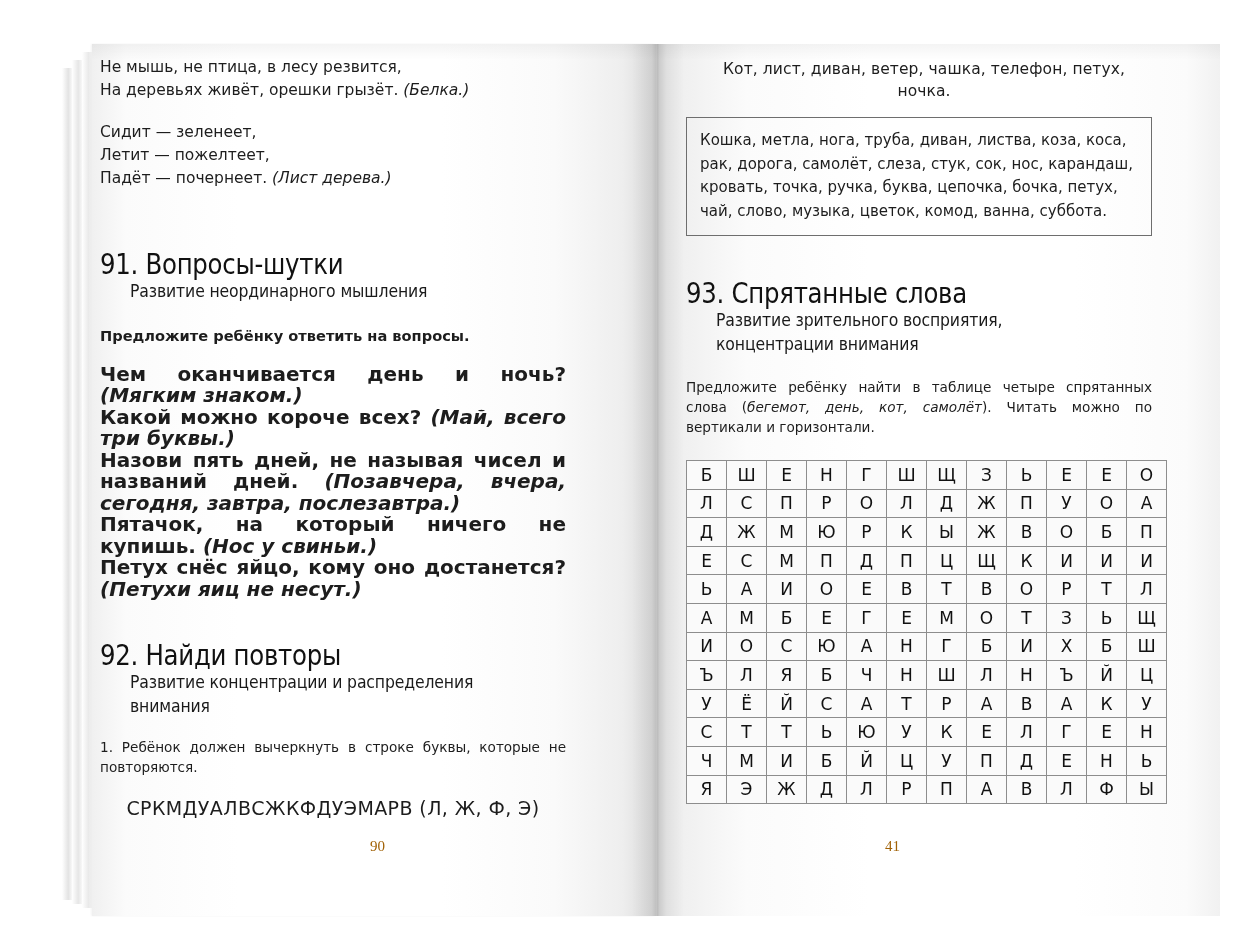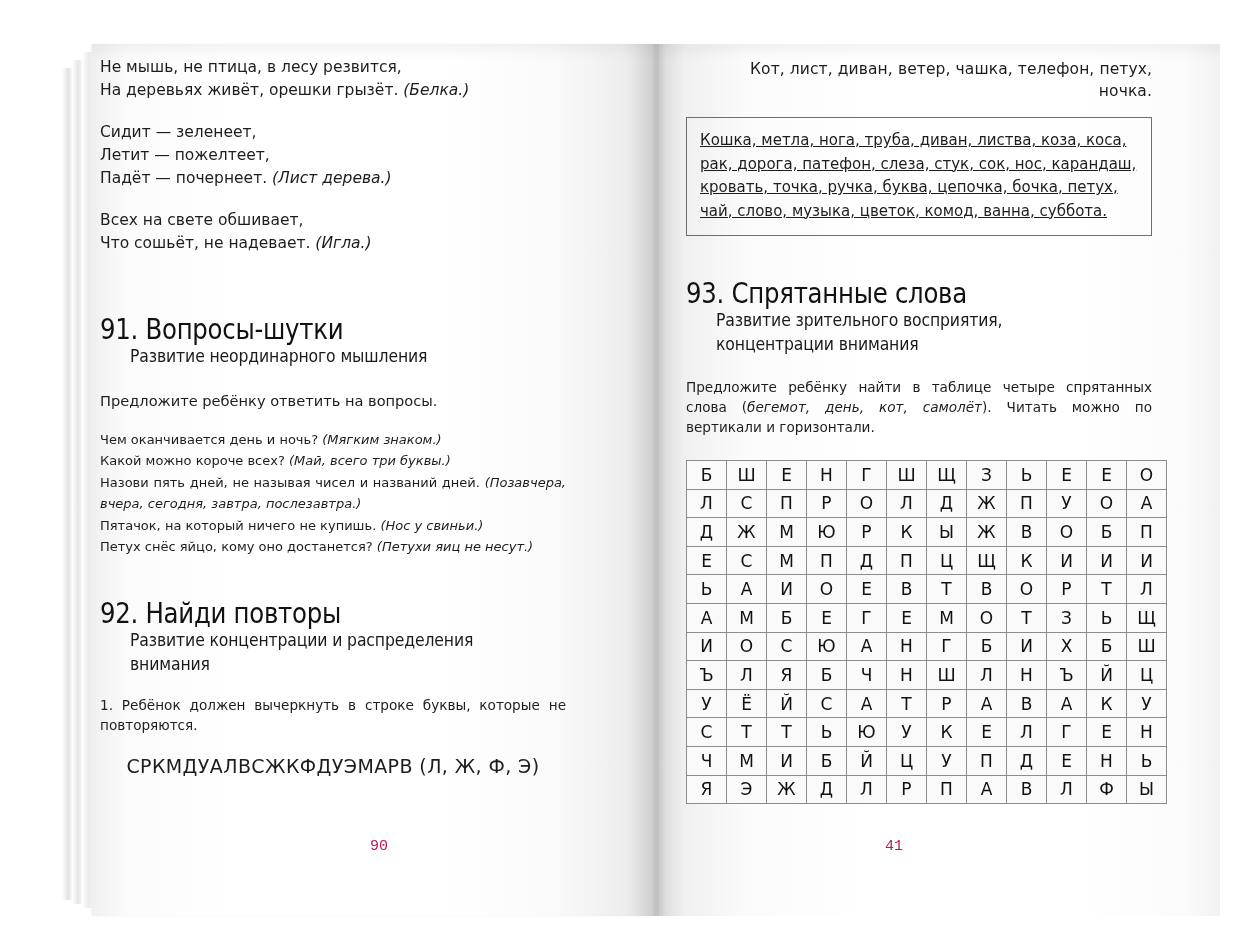--- a/index.html
+++ b/index.html
@@ -125,27 +125,27 @@
     transform: scaleX(0.95) scaleY(1.06);
     transform-origin: left center;
     margin-left: 30px;
     margin-top: 1px;
   }
 
   .para {
     font-size: 14.6px;
     line-height: 21.5px;
     text-align: justify;
-    font-weight: 400;
+    font-weight: 700;
   }
   .para-reg {
-    font-size: 13px;
+    font-size: 20px;
     line-height: 21.5px;
     text-align: justify;
-    font-weight: 400;
+    font-weight: 700;
   }
   .num-item {
     font-size: 13.6px;
     line-height: 20px;
     text-align: justify;
     font-weight: 400;
   }
   .letter-row {
     font-size: 19px;
     letter-spacing: 0.4px;
@@ -156,21 +156,21 @@
 
   
   .word-box {
     border: 1px solid #6e6e6e;
     padding: 11px 13px 12px 13px;
     font-size: 15px;
     line-height: 23.5px;
     text-align: justify;
     text-align-last: left;
   }
-  .word-box > div { text-align: justify; text-decoration: underline; }
+  .word-box > div { text-align: justify; }
 
   
   .grid {
     border-collapse: collapse;
     border: 1.5px solid #4a4a4a;
     table-layout: fixed;
     width: 480px;
   }
   .grid td {
     border: 1px solid #8d8d8d;
@@ -180,23 +180,23 @@
     vertical-align: middle;
     font-size: 17px;
     font-weight: 400;
     color: #111111;
     background: #fafafa;
     padding: 0;
   }
 
   .folio {
     position: absolute;
-    font-family: Liberation Mono, monospace;
+    font-family: Liberation Serif, serif;
     font-size: 15px;
-    color: #be185d;
+    color: #a16207;
   }
   .folio-left  { left: 370px; top: 838px; }
   .folio-right { left: 885px; top: 838px; }
 </style>
 </head>
 <body>
 
 <div class="book-scene">
 
   <div class="edge-l edge-l1"></div>
@@ -215,22 +215,20 @@
 
     <div style="height:4px"></div>
 
     <div class="riddle"><span>Не мышь, не птица, в лесу резвится,
 На деревьях живёт, орешки грызёт. </span><span class="ans">(Белка.)</span></div>
 
     <div class="riddle"><span>Сидит — зеленеет,
 Летит — пожелтеет,
 Падёт — почернеет. </span><span class="ans">(Лист дерева.)</span></div>
 
-    <div class="riddle"><span>Всех на свете обшивает,
-Что сошьёт, не надевает. </span><span class="ans">(Игла.)</span></div>
 
     <div style="height:40px"></div>
 
     <div class="sec-head"><span>91.</span>&nbsp;<span>Вопросы-шутки</span></div>
     <div class="sec-sub">Развитие неординарного мышления</div>
 
     <div style="height:22px"></div>
 
     <div class="para">Предложите ребёнку ответить на вопросы.</div>
 
@@ -256,27 +254,27 @@
     <div class="letter-row">СРКМДУАЛВСЖКФДУЭМАРВ  (Л, Ж, Ф, Э)</div>
 
     <div style="height:18px"></div>
 
   </div>
 
   <div class="content content-right" style="left:686px;">
 
     <div style="height:6px"></div>
 
-    <div class="body-text" style="text-align:right; padding-left:10px;">Кот, лист, диван, ветер, чашка, телефон, петух, ночка.</div>
+    <div class="body-text" style="text-align:center; padding-left:10px;">Кот, лист, диван, ветер, чашка, телефон, петух, ночка.</div>
 
     <div style="height:15px"></div>
 
     <div class="word-box">
       <div>Кошка, метла, нога, труба, диван, листва, коза, коса,</div>
-      <div>рак, дорога, патефон, слеза, стук, сок, нос, карандаш,</div>
+      <div>рак, дорога, самолёт, слеза, стук, сок, нос, карандаш,</div>
       <div>кровать, точка, ручка, буква, цепочка, бочка, петух,</div>
       <div>чай, слово, музыка, цветок, комод, ванна, суббота.</div>
     </div>
 
     <div style="height:42px"></div>
 
     <div class="sec-head"><span>93.</span>&nbsp;<span>Спрятанные слова</span></div>
     <div class="sec-sub" style="max-width:375px; white-space:normal;">Развитие зрительного восприятия, концентрации внимания</div>
 
     <div style="height:22px"></div>

